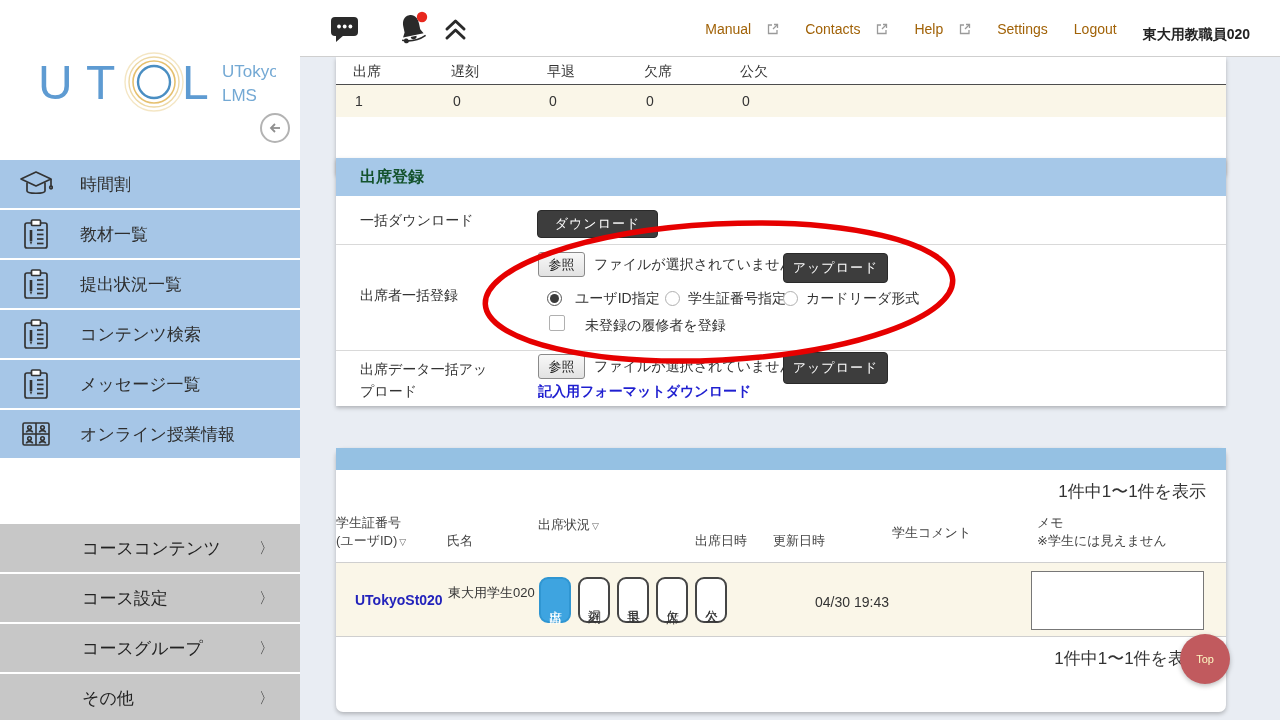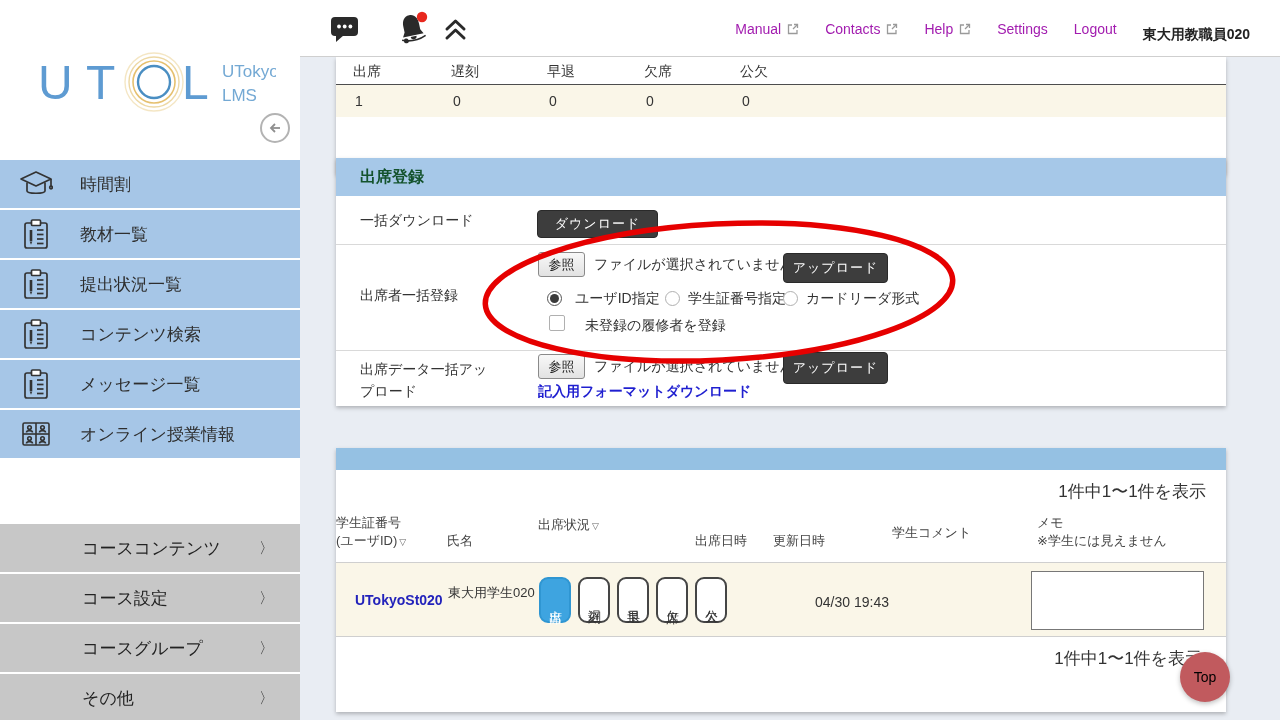--- a/index.html
+++ b/index.html
@@ -28,21 +28,21 @@
   .gmi-label{margin-left:82px;font-size:17px;color:#222;}
   .gmi-chev{margin-left:auto;margin-right:26px;font-size:15px;color:#333;}
 
   
   .topbar{position:absolute;left:300px;top:0;width:980px;height:57px;background:#fff;border-bottom:1px solid #cfcfcf;z-index:4;}
   .tb-icon{position:absolute;cursor:pointer;background:none;border:none;}
   .tb-msg{left:30px;top:16px;}
   .tb-bell{left:94px;top:9px;}
   .tb-collapse{left:143px;top:18px;}
   .tb-right{position:absolute;right:30px;top:0;height:57px;display:flex;align-items:center;gap:26px;}
-  .tb-link{font-size:14px;color:#a21caf;text-decoration:none;display:flex;align-items:center;gap:6px;cursor:pointer;}
+  .tb-link{font-size:14px;color:#a16207;text-decoration:none;display:flex;align-items:center;gap:16px;cursor:pointer;}
   .tb-user{font-size:14px;font-weight:bold;color:#222;margin-top:12px;}
 
   
   .panel{position:absolute;background:#fff;box-shadow:0 2px 4px rgba(0,0,0,.25);}
 
   
   .summary{left:336px;top:57px;width:890px;height:117px;}
   .sum-head{position:relative;height:28px;background:#fff;border-bottom:1px solid #4d4d4d;}
   .sum-row{position:relative;height:32px;background:var(--row-cream);}
   .sum-cell{position:absolute;top:6px;font-size:14px;color:#333;}
@@ -59,42 +59,42 @@
     background:linear-gradient(#f8f8f8,#e2e2e2);font-size:13px;color:#222;display:flex;align-items:center;justify-content:center;cursor:pointer;}
   .nofile{position:absolute;font-size:14px;color:#333;}
   .radio{display:inline-block;width:15px;height:15px;border:1px solid #b0b0b0;border-radius:50%;background:#fff;vertical-align:middle;cursor:pointer;}
   .radio.sel{border-color:#555;}
   .radio.sel::after{content:"";display:block;width:9px;height:9px;margin:2px;border-radius:50%;background:#3a3a3a;}
   .rlabel{font-size:14px;color:#333;vertical-align:middle;cursor:default;}
   .checkbox{position:absolute;width:16px;height:16px;border:1px solid #b0b0b0;border-radius:2px;background:#fff;cursor:pointer;}
   .fmt-link{position:absolute;font-size:14px;font-weight:bold;color:var(--link-blue);text-decoration:none;cursor:pointer;}
 
   
-  .students{left:336px;top:448px;width:890px;height:264px;}
+  .students{left:336px;top:448px;width:890px;height:264px;border-radius:7px;}
   .st-bluebar{height:22px;background:var(--bar-blue);}
   .st-count{position:absolute;right:20px;top:32px;font-size:17px;color:#333;}
   .st-col{position:absolute;font-size:13px;color:#444;cursor:default;}
   .st-col .sort{font-size:9px;color:#666;margin-left:2px;}
   .st-row{position:absolute;left:0;top:114px;width:890px;height:74px;background:var(--row-cream);border-top:1px solid #cfcfcf;}
   .st-id{position:absolute;left:19px;top:29px;font-size:14px;font-weight:bold;color:var(--id-link-blue);text-decoration:none;cursor:pointer;}
   .st-name{position:absolute;left:112px;top:20px;width:90px;font-size:13px;color:#333;line-height:1.55;word-break:break-all;}
   .status-group{position:absolute;left:203px;top:14px;display:flex;gap:7px;}
   .status-btn{width:32px;height:46px;border:2px solid #454545;border-radius:9px;background:#fff;color:#333;
     font-size:13px;display:flex;align-items:center;justify-content:center;
     writing-mode:vertical-rl;text-orientation:upright;cursor:pointer;padding:0;}
   .status-btn.active{background:var(--status-active-blue);border-color:#2f96d2;color:#fff;}
   .st-date{position:absolute;left:479px;top:31px;font-size:14px;color:#333;}
   .memo-box{position:absolute;left:695px;top:8px;width:173px;height:59px;border:1px solid #777;background:#fff;resize:none;font-size:13px;font-family:inherit;padding:4px;}
   .st-footer{position:absolute;left:0;top:188px;width:890px;height:48px;background:#fff;border-top:1px solid #cfcfcf;}
   .st-footer-count{position:absolute;right:24px;top:10px;font-size:17px;color:#333;}
 
   
   .annotation{position:absolute;left:470px;top:205px;width:510px;height:175px;pointer-events:none;z-index:8;}
-  .top-btn{position:absolute;left:1180px;top:652px;width:50px;height:50px;border-radius:50%;border:none;
-    background:var(--top-button-red);color:#000000;font-size:14px;z-index:10;cursor:pointer;box-shadow:0 2px 5px rgba(0,0,0,.25);}
+  .top-btn{position:absolute;left:1180px;top:634px;width:50px;height:50px;border-radius:50%;border:none;
+    background:var(--top-button-red);color:#fef9c3;font-size:11px;z-index:10;cursor:pointer;box-shadow:0 2px 5px rgba(0,0,0,.25);}
   svg{display:block;}
 </style>
 </head>
 <body>
 
 <aside class="sidebar">
   <div class="logo-area">
     <svg class="logo-svg" width="240" height="72" viewBox="0 0 240 72">
       <circle cx="118" cy="38" r="29" fill="none" stroke="#e6c87d" stroke-width="1.4" opacity="0.45"></circle>
       <circle cx="118" cy="38" r="25" fill="none" stroke="#e6c87d" stroke-width="1.4" opacity="0.7"></circle>

